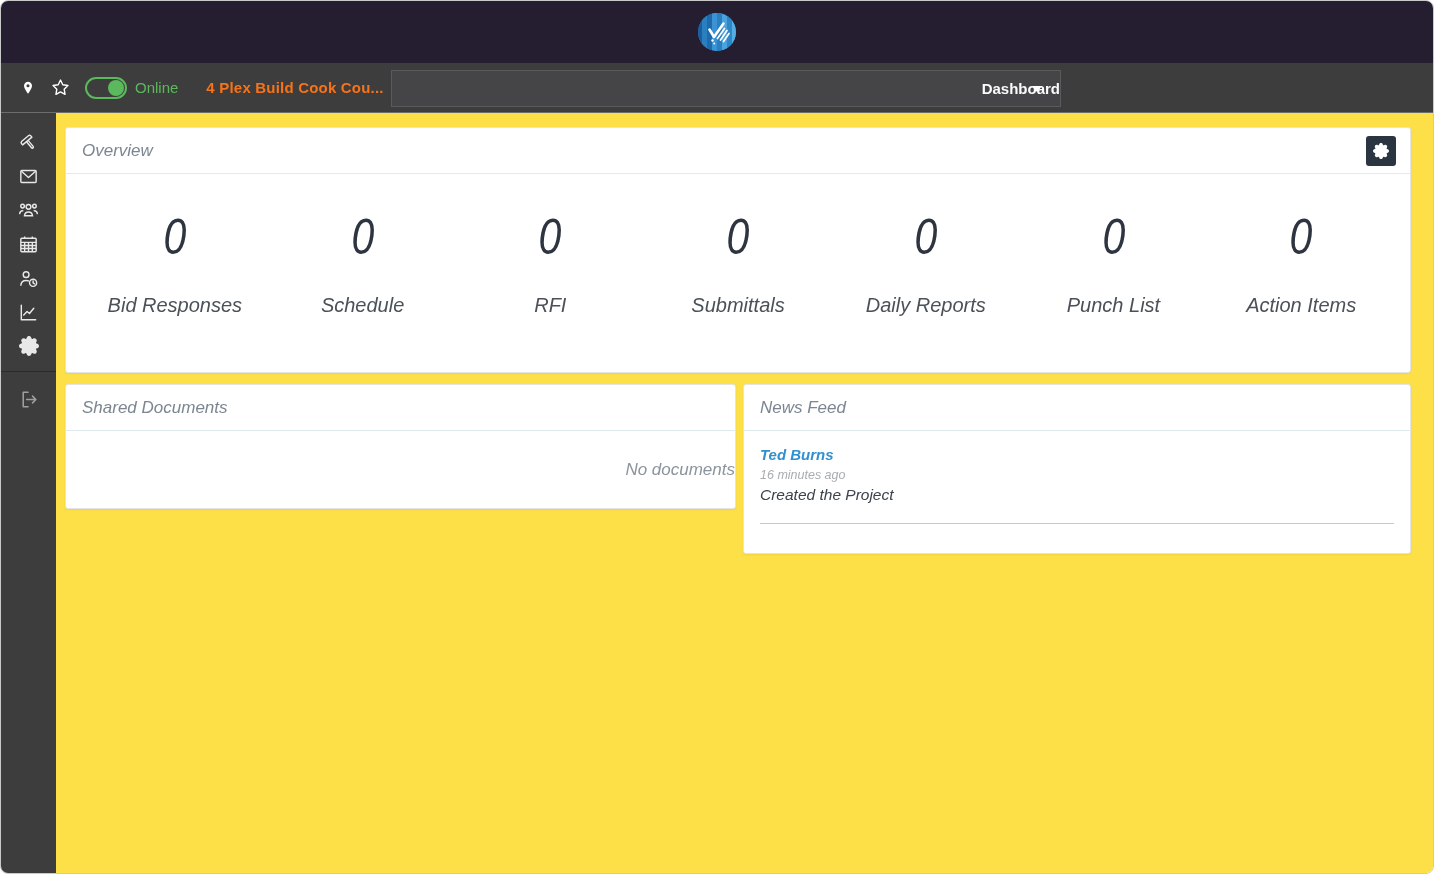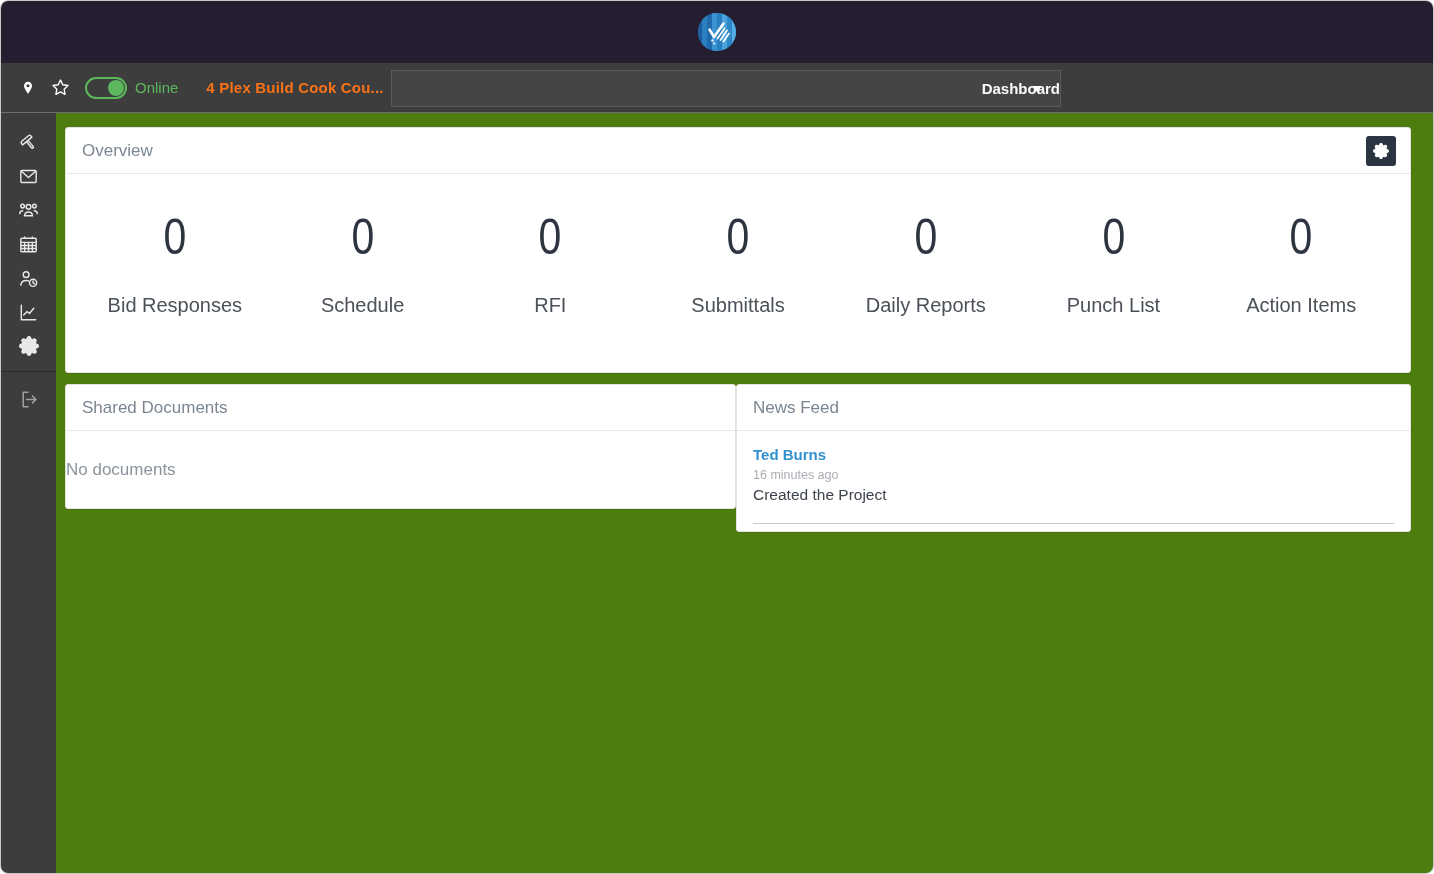--- a/index.html
+++ b/index.html
@@ -33,43 +33,43 @@
   
   .sidebar{
     position:absolute; left:0; top:112px; bottom:0; width:55px; background:#3d3d3d;
     display:flex; flex-direction:column; align-items:center; padding-top:12px;
   }
   .side-icon{ width:34px; height:34px; display:flex; align-items:center; justify-content:center; color:#e8e8e8; cursor:pointer; }
   .side-icon svg{ width:23px; height:23px; }
   .side-divider{ width:55px; border-top:1px solid #2b2b2b; margin-top:8px; }
   .side-icon.logout{ margin-top:10px; color:#9f9f9f; }
   
-  .content{ position:absolute; left:55px; top:112px; right:0; bottom:0; background:#4d7c0f; padding:14px 22px 0 9px; overflow:hidden;}
+  .content{ position:absolute; left:55px; top:112px; right:0; bottom:0; background:#fde047; padding:14px 22px 0 9px; overflow:hidden;font-style:italic;}
   .card{ background:#fff; border:1px solid #e4e4e4; border-radius:3px; box-shadow:0 1px 2px rgba(0,0,0,.06); }
   .card-header{ position:relative; height:46px; display:flex; align-items:center; padding:0 16px; border-bottom:1px solid #dfeaec; }
   .card-title{ font-size:17px; font-weight:400; color:#7b8692; }
   .gear-btn{
     position:absolute; right:14px; top:8px; width:30px; height:30px; background:#2b3542; border:none;
     border-radius:3px; color:#fff; display:flex; align-items:center; justify-content:center; cursor:pointer;
   }
   .gear-btn svg{ width:16px; height:16px; }
   
   .overview-card{ height:246px; margin-bottom:11px; }
   .counters{ display:flex; padding:0 15px; }
   .counter{ flex:1; text-align:center; }
   .counter .value{
     display:inline-block; margin-top:38px; font-size:50px; line-height:50px; font-weight:300;
     color:#2e3440; transform:scaleX(.82);
   }
   .counter .label{ display:block; margin-top:32px; font-size:20px; color:#4b5158; }
   
-  .two-col{ display:flex; align-items:flex-start; }
+  .two-col{ display:flex; gap:7px; align-items:flex-start; }
   .docs-card{ width:671px; height:125px; flex:none; }
-  .docs-body{ height:77px; display:flex; align-items:center; justify-content:flex-start; color:#8b949c; font-size:17px; }
-  .feed-card{ flex:1; height:148px; }
+  .docs-body{ height:77px; display:flex; align-items:center; justify-content:flex-end; color:#8b949c; font-size:17px; }
+  .feed-card{ flex:1; height:170px; }
   .feed-body{ padding:15px 16px 0 16px; }
   .feed-author{ color:#3090d0; font-size:15px; font-weight:700; text-decoration:none; cursor:pointer; }
   .feed-time{ margin-top:4px; font-size:12.5px; color:#a9adb2; }
   .feed-text{ margin-top:4px; font-size:15.5px; color:#3c434c; }
   .feed-divider{ border:none; border-top:1px solid #c9c9c9; margin:19px 0 0 0; }
 </style>
 </head>
 <body>
 
 <div class="app-frame">

